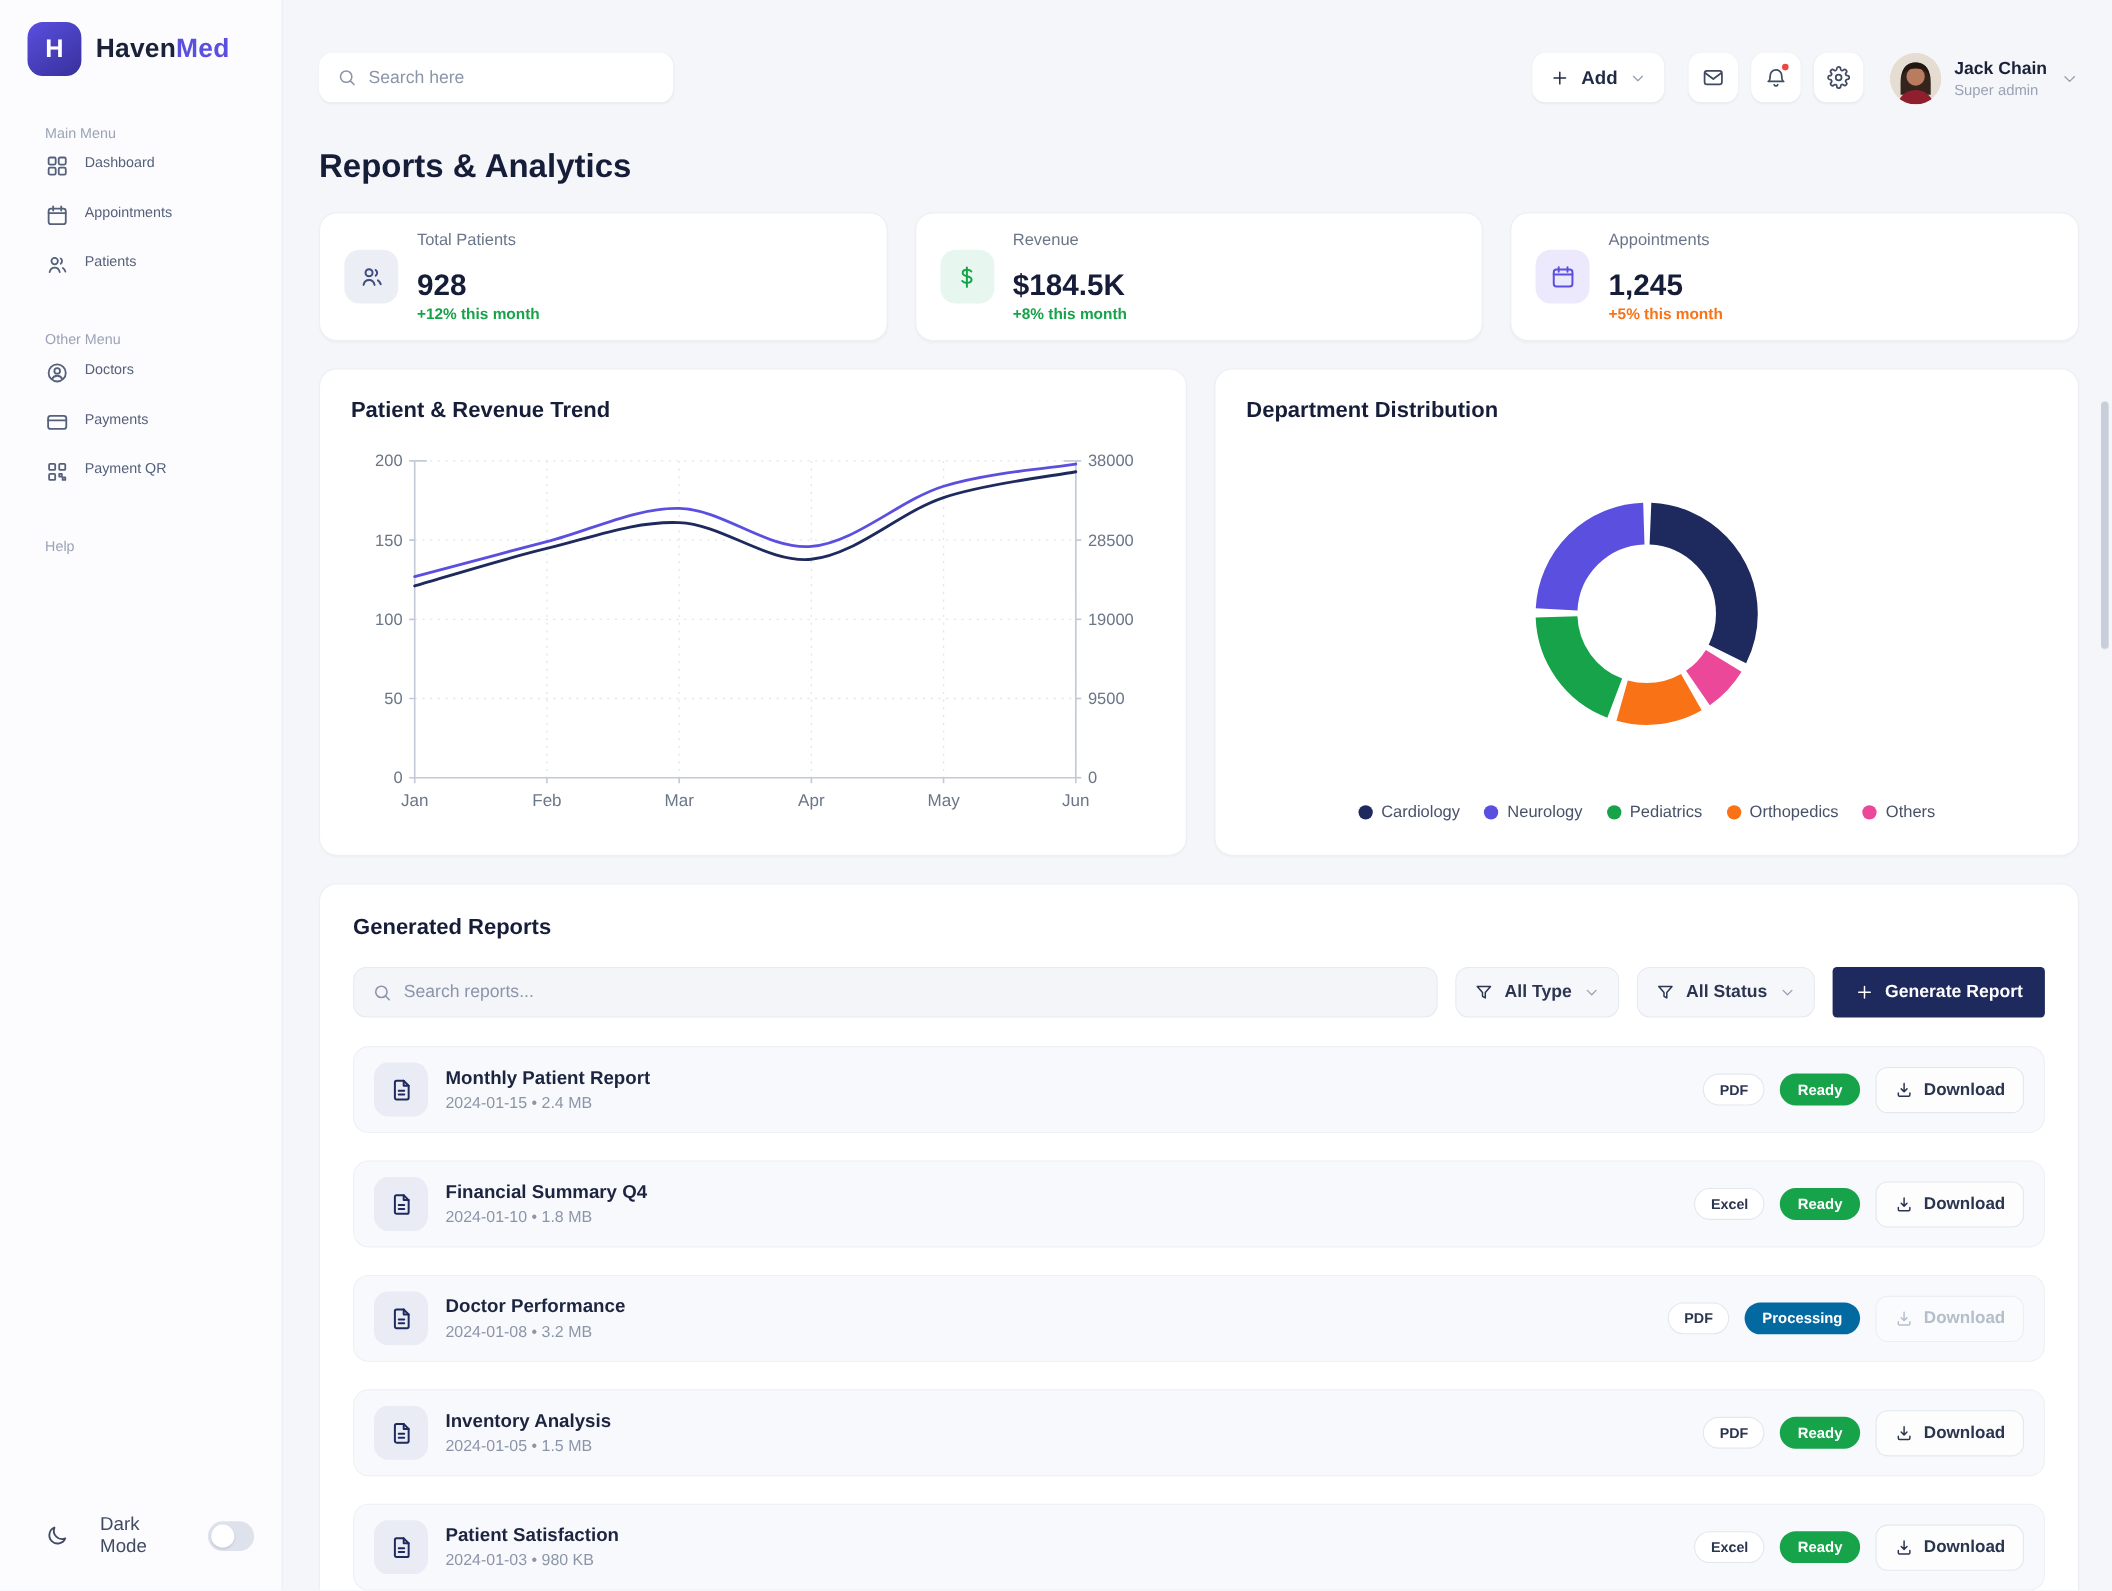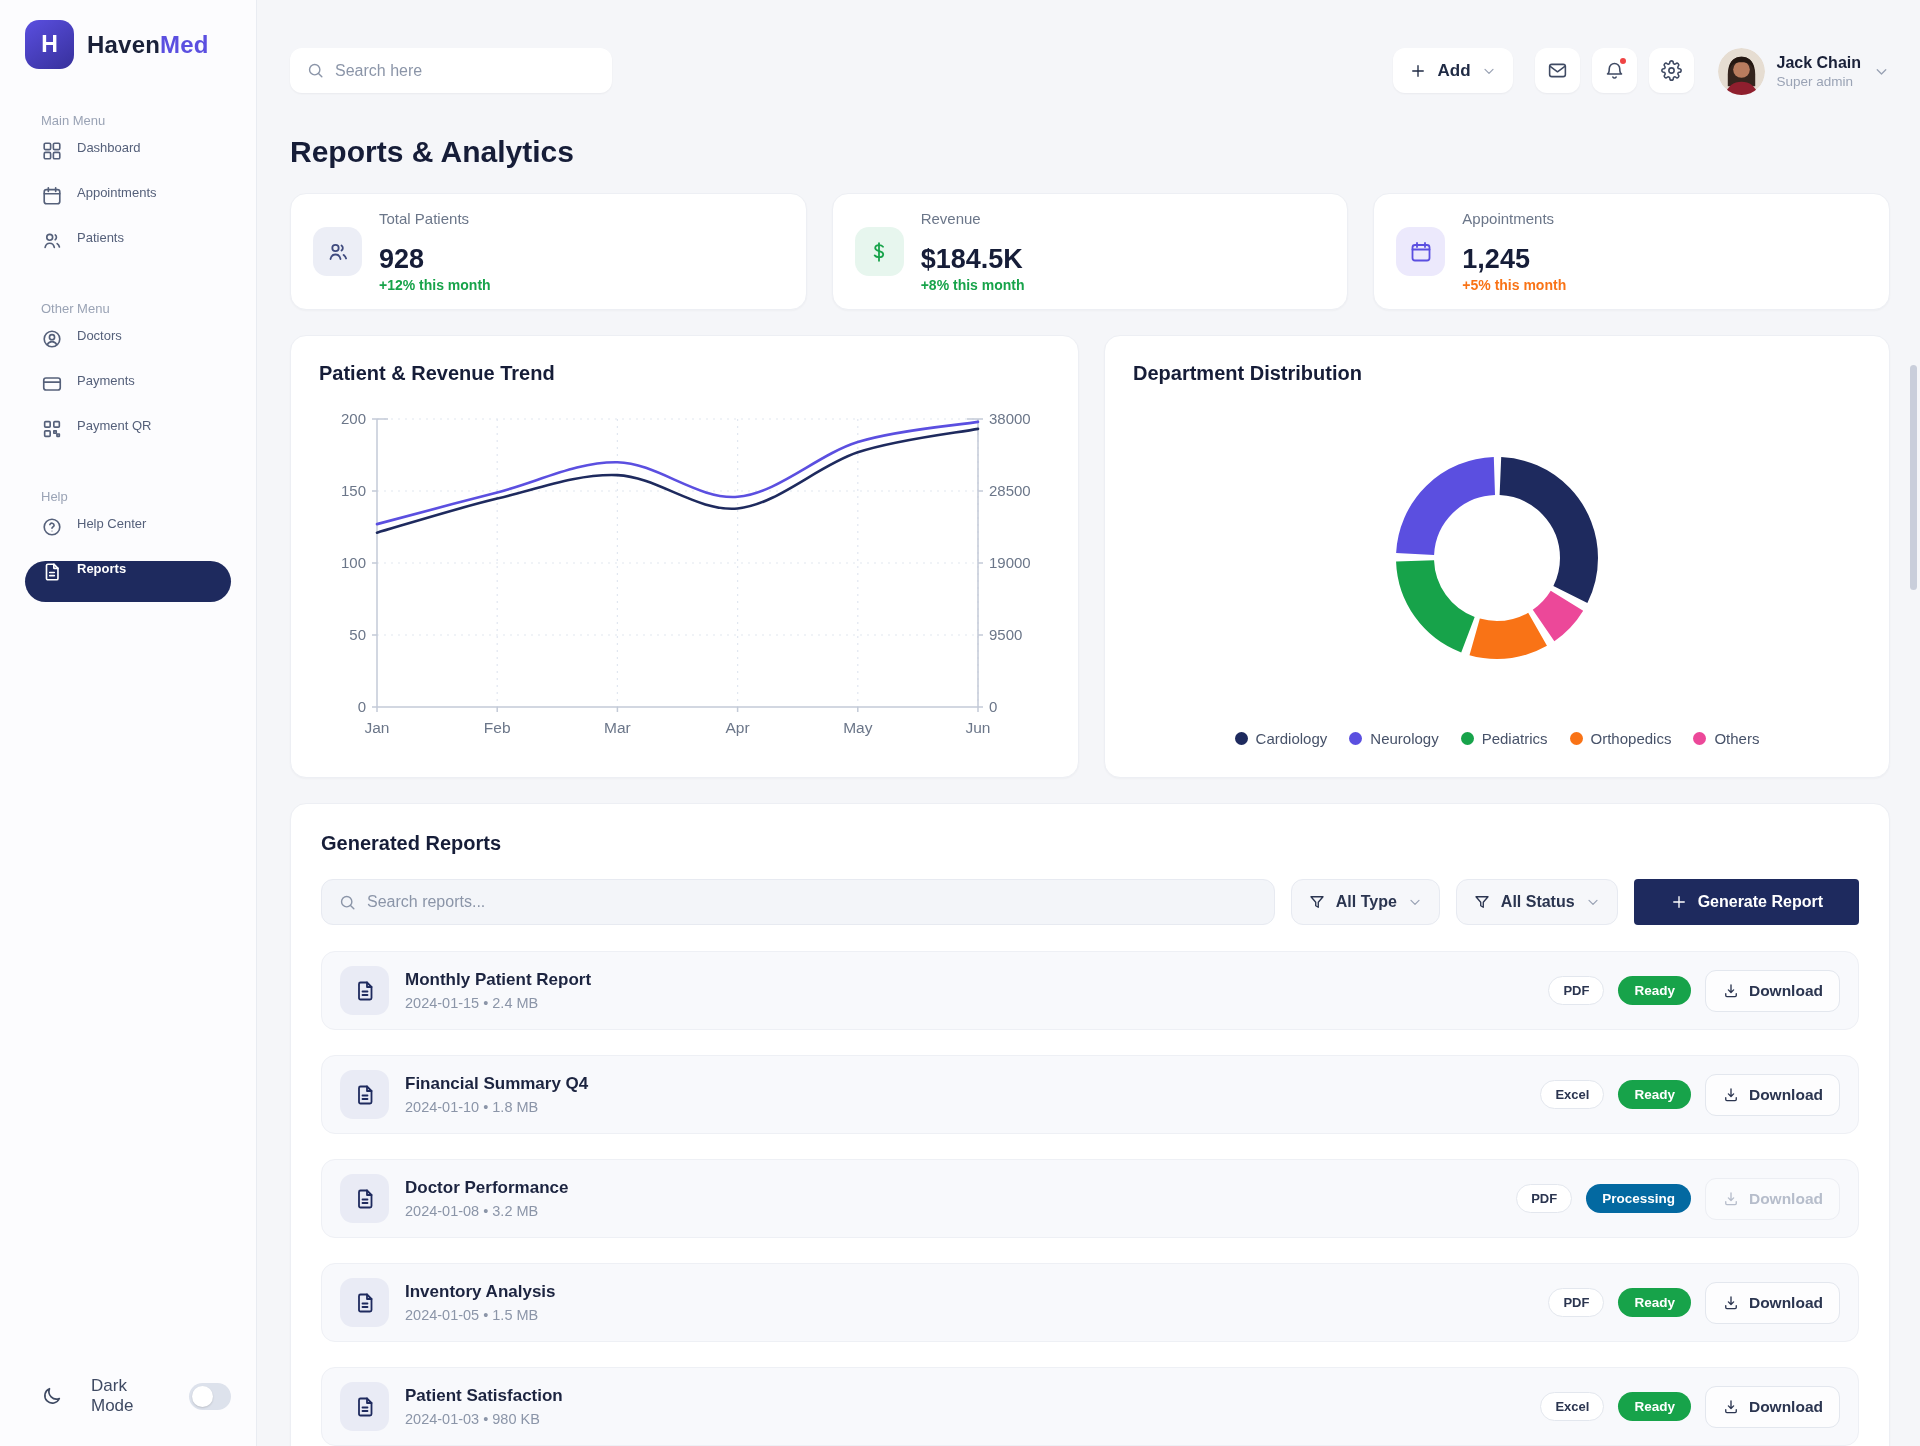--- a/index.html
+++ b/index.html
@@ -71,21 +71,21 @@
   .legend-dot{width:13px;height:13px;border-radius:50%}
 
   
   .reports-card{padding:28px 30px;margin-bottom:20px}
   .reports-card h2{margin-bottom:24px}
   .toolbar{display:flex;gap:16px;margin-bottom:26px}
   .report-search{flex:1;height:46px;background:#f3f5f9;border:1px solid #e7eaf1;border-radius:12px;display:flex;align-items:center;gap:10px;padding:0 16px;color:#8b95a8}
   .filter-btn{height:46px;background:#f6f7fa;border:1px solid #e7eaf1;border-radius:12px;display:flex;align-items:center;gap:10px;padding:0 16px;font-size:16px;font-weight:600;color:#2b3550;cursor:pointer}
   .filter-btn svg{width:18px;height:18px}
   .filter-btn .chev{color:#98a1b3}
-  .generate-btn{height:46px;background:#1e2a5e;color:#fff;border:none;border-radius:4px;display:flex;align-items:center;gap:10px;padding:0 36px;font-size:16px;font-weight:600;cursor:pointer;font-family:inherit}
+  .generate-btn{height:46px;background:#1e2a5e;color:#fff;border:none;border-radius:4px;display:flex;align-items:center;gap:10px;padding:0 20px;font-size:16px;font-weight:600;cursor:pointer;font-family:inherit}
   .generate-btn svg{width:18px;height:18px}
   .report-row{display:flex;align-items:center;background:#f8f9fc;border:1px solid #eef0f5;border-radius:14px;height:79px;padding:0 18px;margin-bottom:25px}
   .file-sq{width:49px;height:49px;border-radius:13px;background:#e9ebf5;color:#1e2a5e;display:flex;align-items:center;justify-content:center;margin-right:16px}
   .file-sq svg{width:24px;height:24px}
   .report-name{font-size:17px;font-weight:bold;color:#1c2440}
   .report-meta{font-size:14.5px;color:#8b95a8;margin-top:5px}
   .row-spacer{flex:1}
   .format-pill{background:#fff;border:1px solid #e3e7ee;border-radius:999px;padding:6px 14px;font-size:13px;font-weight:bold;color:#2b3550;margin-right:14px}
   .status-pill{border-radius:999px;padding:7px 16px;font-size:13.5px;font-weight:bold;color:#fff;margin-right:14px}
   .report-row.s-ready .status-pill{background:#17a34a}
@@ -174,44 +174,20 @@
                 <rect x="14" y="4" width="6" height="6" rx="1"></rect>
                 <rect x="4" y="14" width="6" height="6" rx="1"></rect>
                 <path d="M14 14h2.6v2.6H14z"></path>
                 <path d="M17.4 17.4H20V20h-2.6z"></path>
               </svg>
             </span>
             <span>Payment QR</span>
           </div>
         </div>
       <div class="nav-label">Help</div>
-      <div>
-
-          <div class="nav-item">
-            <span class="icon">
-              <svg class="ic" viewBox="0 0 24 24">
-                <circle cx="12" cy="12" r="8.5"></circle>
-                <path d="M9.7 9.3a2.4 2.4 0 0 1 4.6.8c0 1.6-2.3 1.9-2.3 3.2"></path>
-                <circle cx="12" cy="16.4" r="0.6" fill="currentColor" stroke="none"></circle>
-              </svg>
-            </span>
-            <span>Help Center</span>
-          </div>
-
-          <div class="nav-item active">
-            <span class="icon">
-              <svg class="ic" viewBox="0 0 24 24">
-                <path d="M7.5 3.5H14l4.5 4.5v11a1.5 1.5 0 0 1-1.5 1.5H7.5A1.5 1.5 0 0 1 6 19V5a1.5 1.5 0 0 1 1.5-1.5z"></path>
-                <path d="M14 3.5V8h4.5"></path>
-                <path d="M9.5 12.5h5M9.5 16h5"></path>
-              </svg>
-            </span>
-            <span>Reports</span>
-          </div>
-        </div>
     </nav>
     <div class="dark-row">
       <span class="icon" style="display:flex">
           <svg class="ic" viewBox="0 0 24 24">
             <path d="M20 14.7A8.2 8.2 0 0 1 9.3 4 8.2 8.2 0 1 0 20 14.7z"></path>
           </svg>
         </span>
       <span>Dark Mode</span>
       <div class="toggle">
           <div class="knob"></div>

